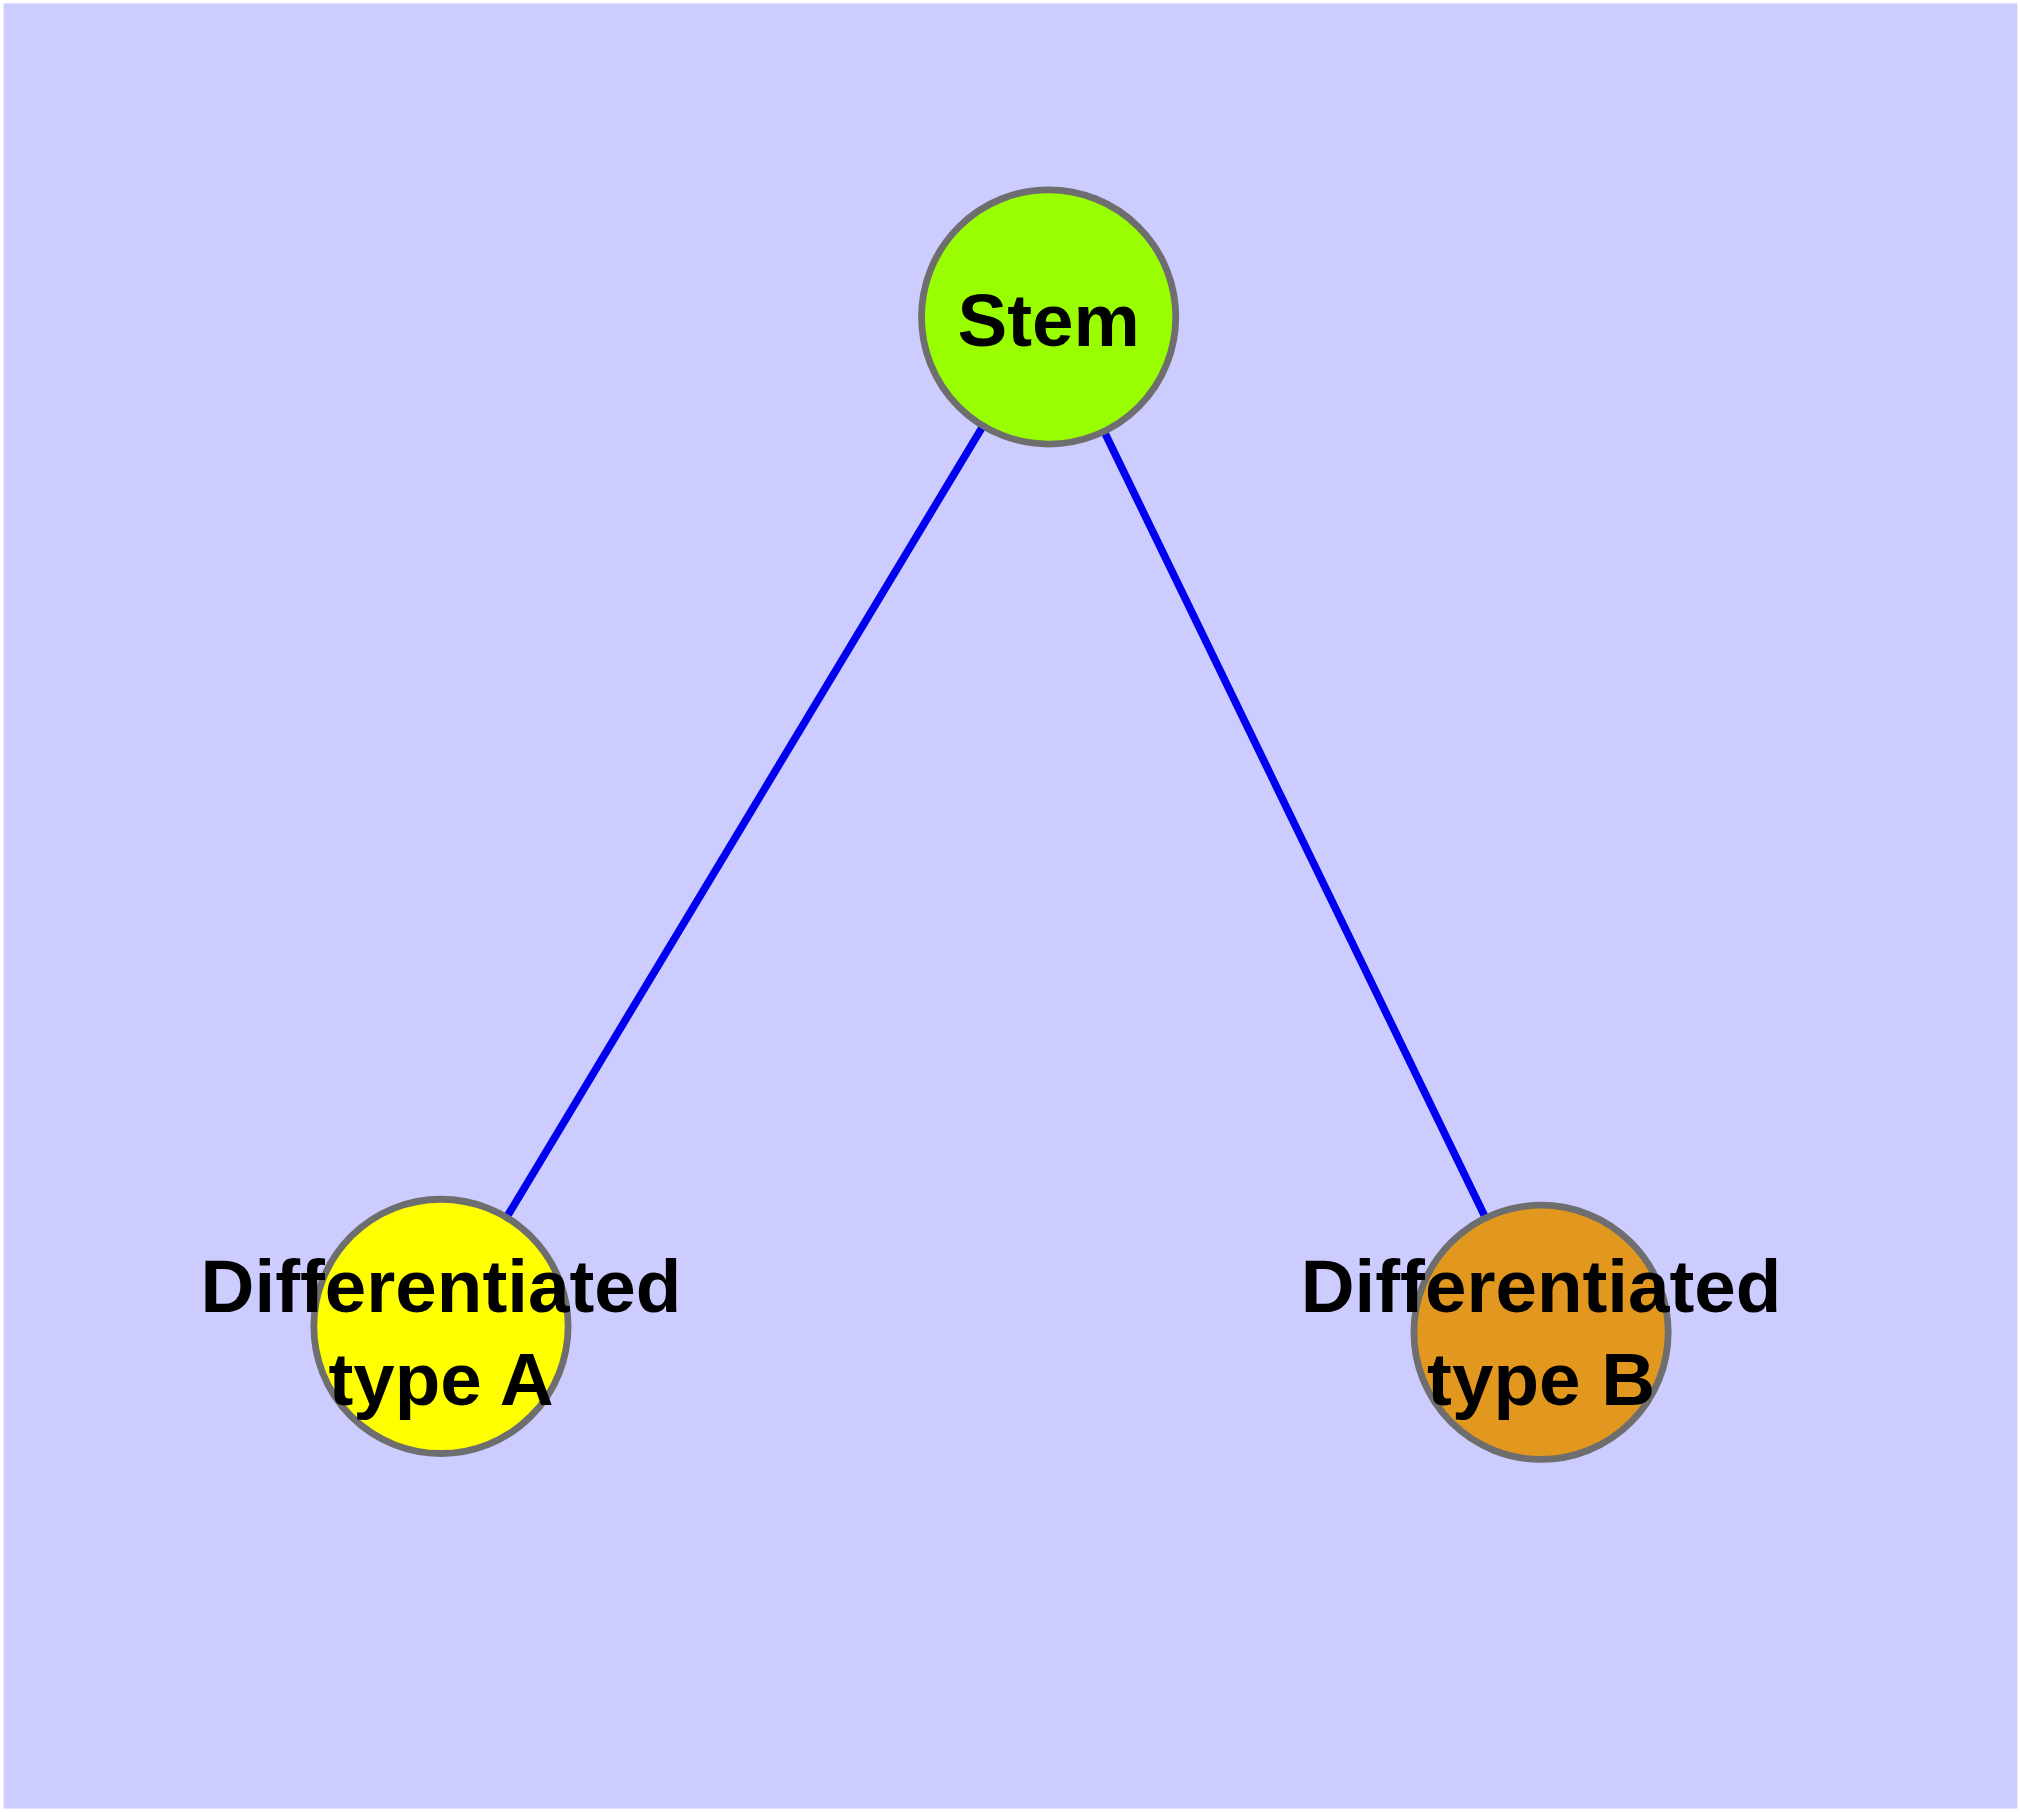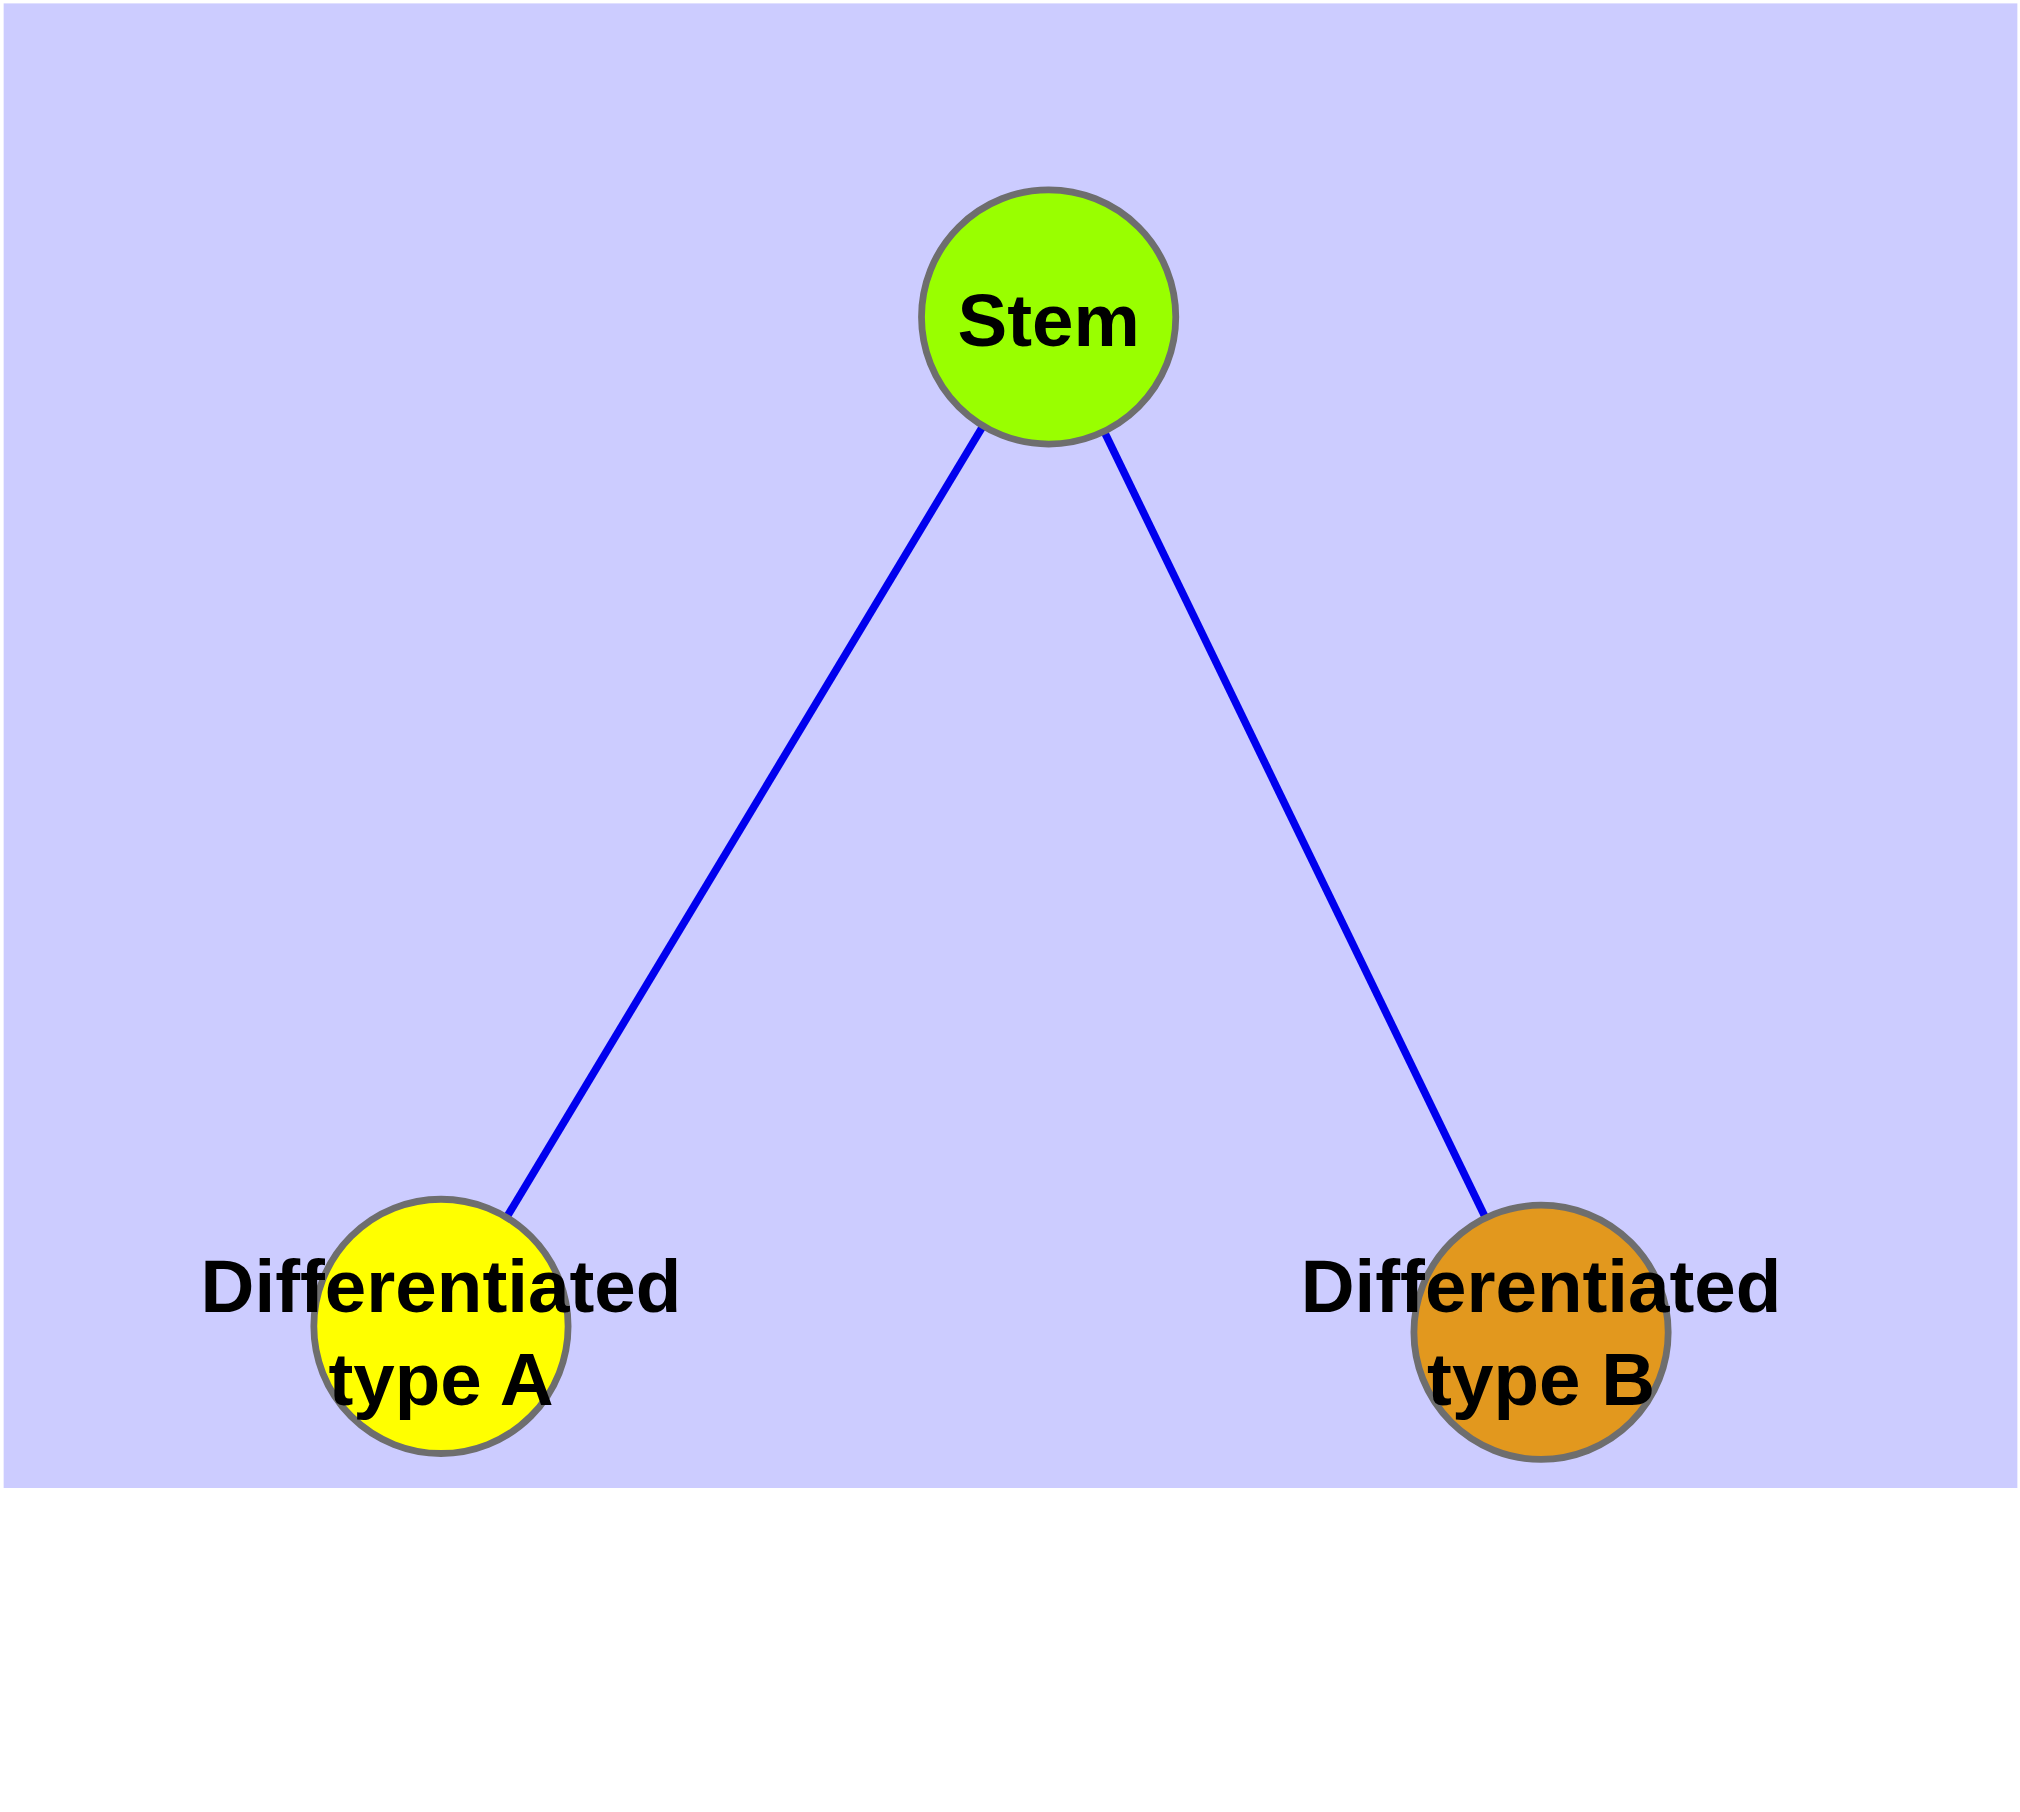--- a/index.html
+++ b/index.html
@@ -2,21 +2,21 @@
 <html style="font-size:13.6px"><head>
 <meta charset="utf-8">
 <style>
   html, body {
     margin: 0;
     padding: 0;
     background: #FFFFFF;
   }
   .page {
     width: 2021px;
-    height: 1488px;
+    height: 1812px;
     position: relative;
   }
   svg.graph {
     display: block;
     width: 2021px;
     height: 1812px;
   }
   .node {
     stroke-width: 8px;
   }

